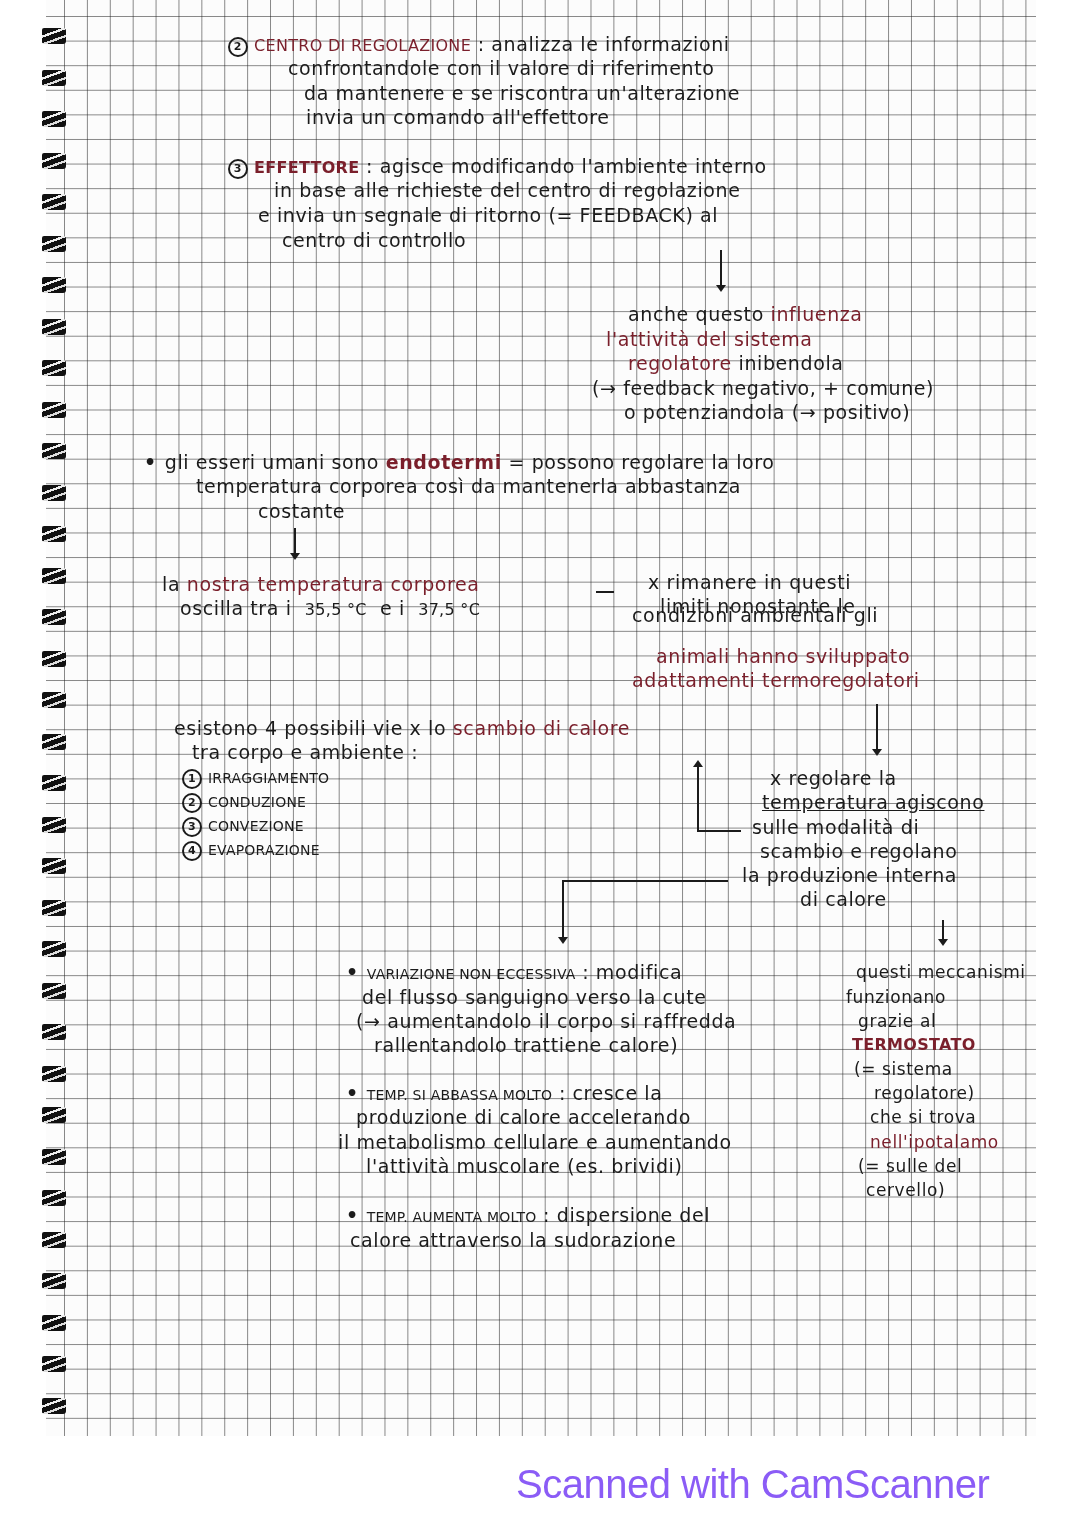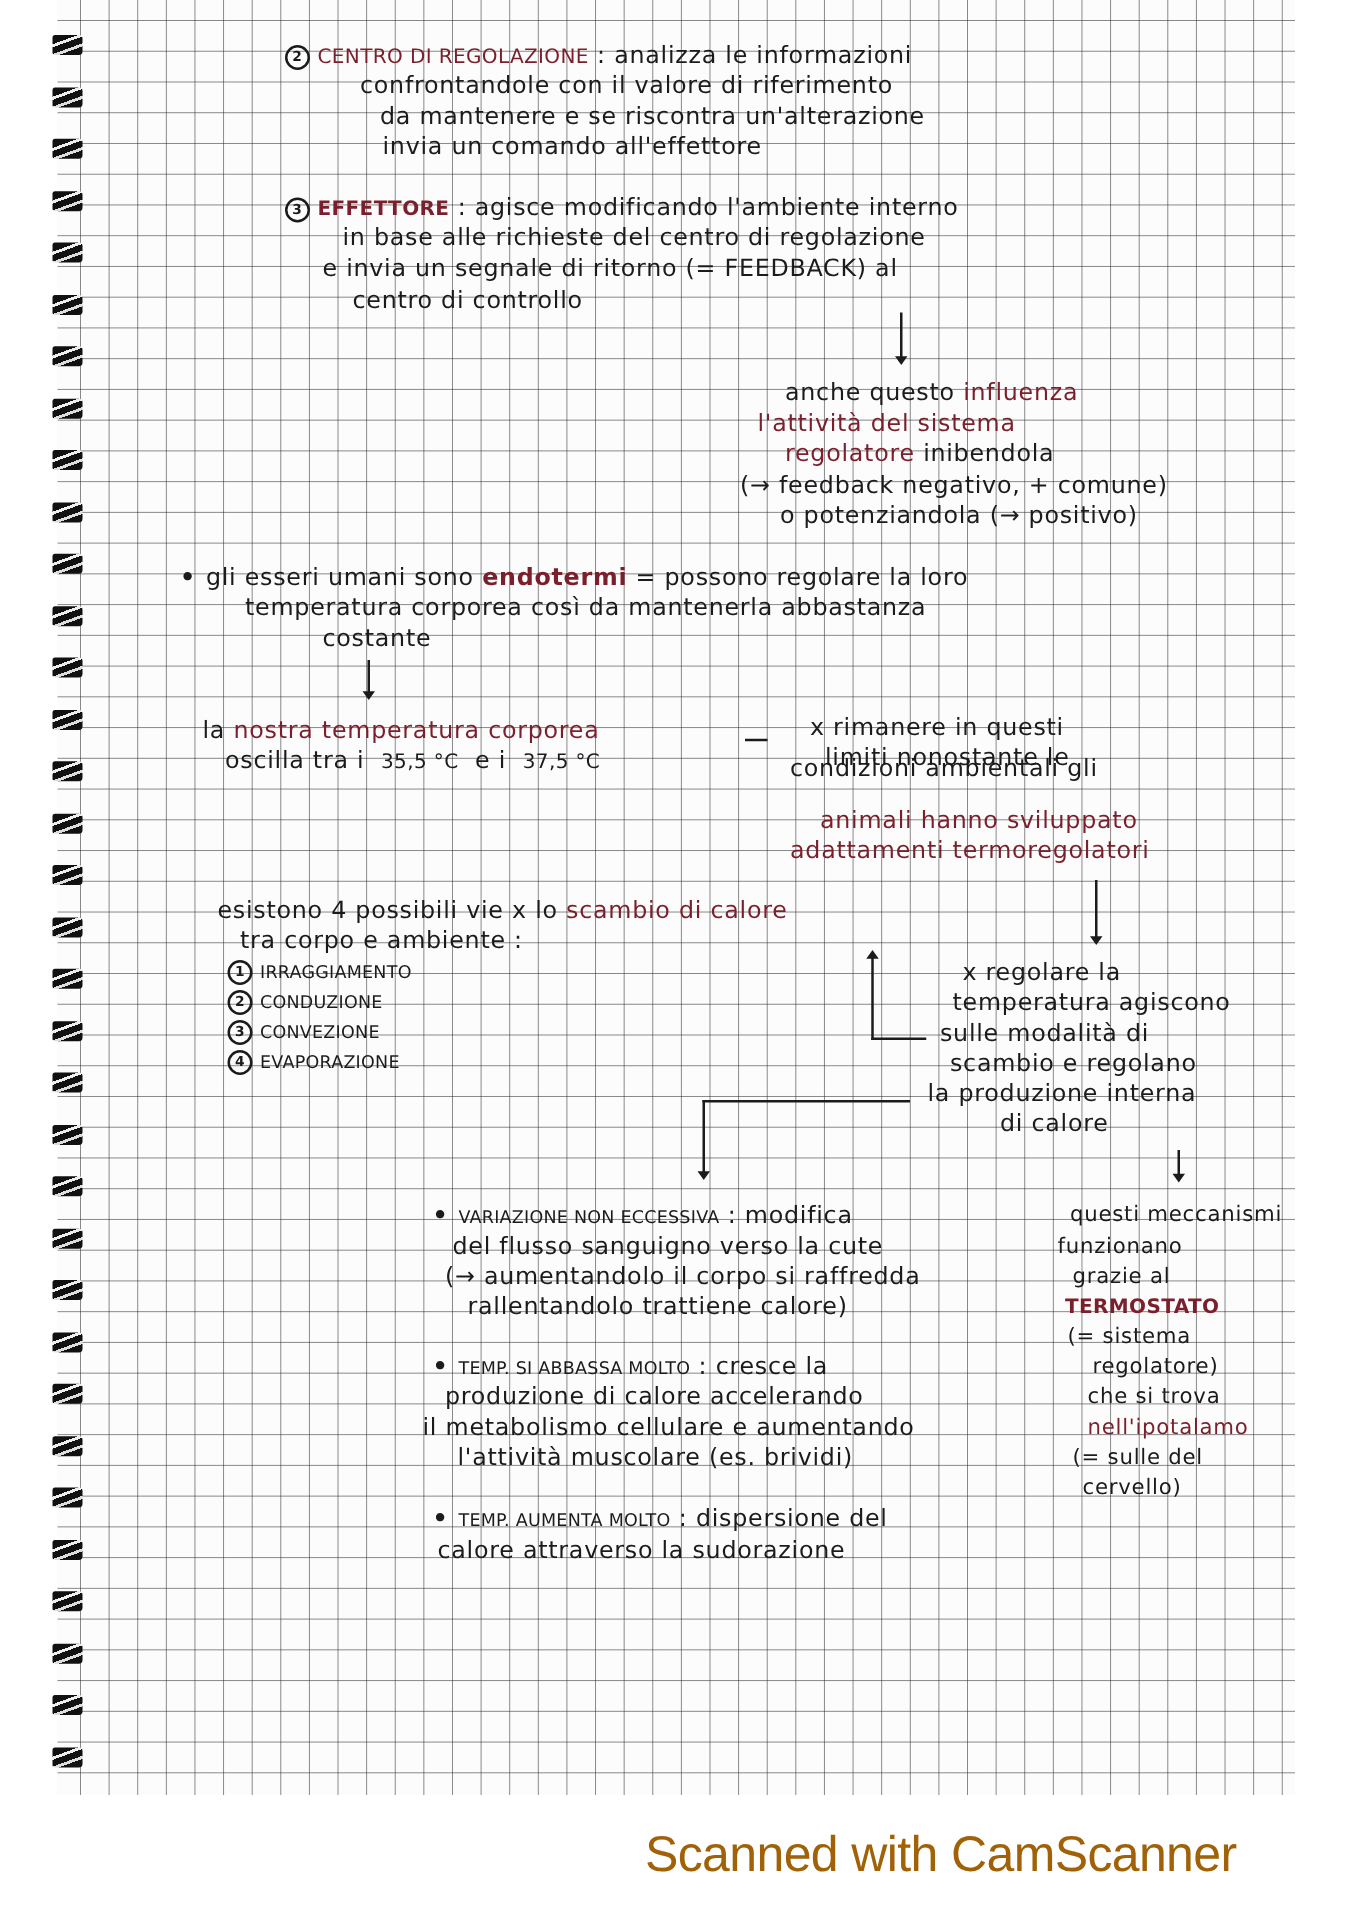--- a/index.html
+++ b/index.html
@@ -41,21 +41,21 @@
   .arrow-down::after {
     content: ""; position: absolute; left: -4px; bottom: -2px;
     border-left: 5px solid transparent; border-right: 5px solid transparent; border-top: 7px solid #1b1b1b;
   }
   .arrow-up::after {
     content: ""; position: absolute; left: -4px; top: -2px;
     border-left: 5px solid transparent; border-right: 5px solid transparent; border-bottom: 7px solid #1b1b1b;
   }
   .watermark {
     position: absolute; left: 516px; top: 1462px;
-    font-family: "Liberation Sans", sans-serif; font-size: 40px; color: #a16207; letter-spacing: -0.5px;
+    font-family: "Liberation Sans", sans-serif; font-size: 40px; color: #8b5cf6; letter-spacing: -0.5px;
   }
 </style>
 </head>
 <body>
 
 <div class="page"></div>
 
 <div class="spiral" id="spiral">
     <div class="ring" style="top: 28px;"></div>
     <div class="ring" style="top: 69.5px;"></div>
@@ -186,21 +186,21 @@
   <div class="line small-caps" style="left:182px; top:838px;">
     <span class="num-circle">4</span><span>EVAPORAZIONE</span>
   </div>
 </div>
 
 <div class="vline arrow-up" style="left:697px; top:762px; height:70px;"></div>
 <div class="hline" style="left:697px; top:830px; width:44px;"></div>
 
 <div>
   <div class="line" style="left:770px; top:766px;">x regolare la</div>
-  <div class="line" style="left:762px; top:790px;">temperatura agiscono</div>
+  <div class="line" style="left:762px; top:790px;text-decoration:underline;">temperatura agiscono</div>
   <div class="line" style="left:752px; top:815px;">sulle modalità di</div>
   <div class="line" style="left:760px; top:839px;text-align:right;">scambio e regolano</div>
   <div class="line" style="left:742px; top:863px;">la produzione interna</div>
   <div class="line" style="left:800px; top:887px;">di calore</div>
 </div>
 
 <div class="hline" style="left:562px; top:880px; width:166px;"></div>
 <div class="vline arrow-down" style="left:562px; top:880px; height:62px;"></div>
 <div class="vline arrow-down" style="left:942px; top:920px; height:24px;"></div>
 

